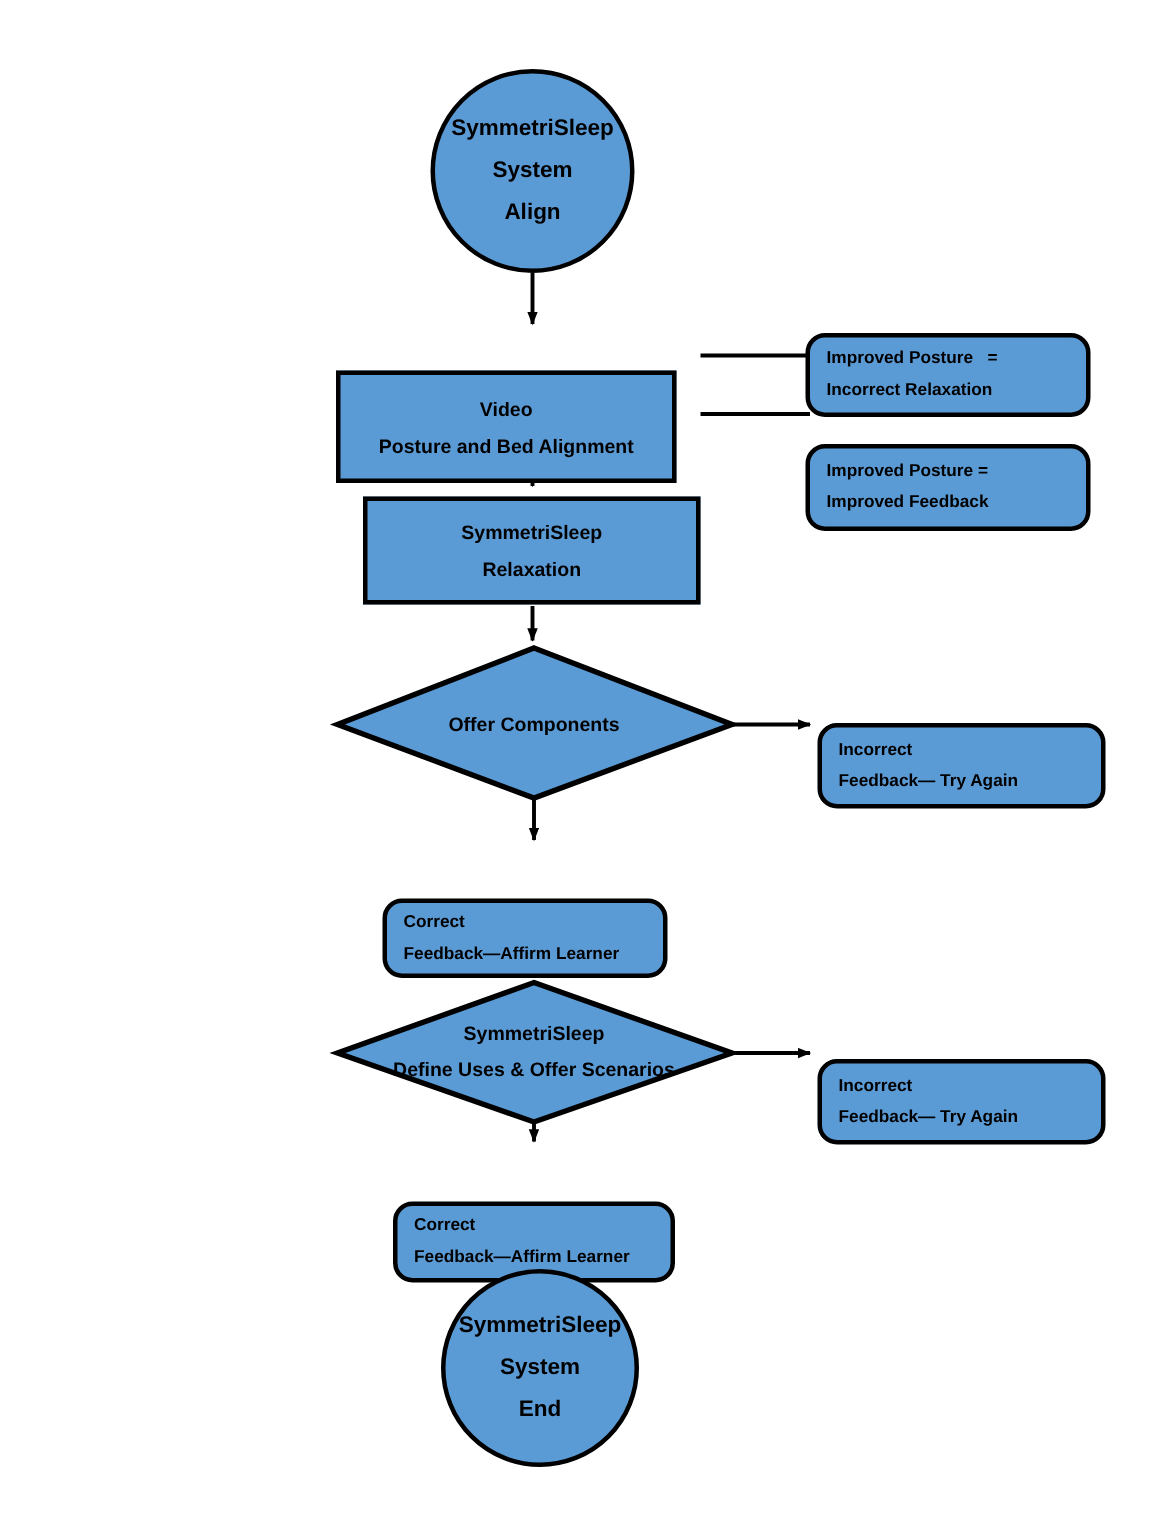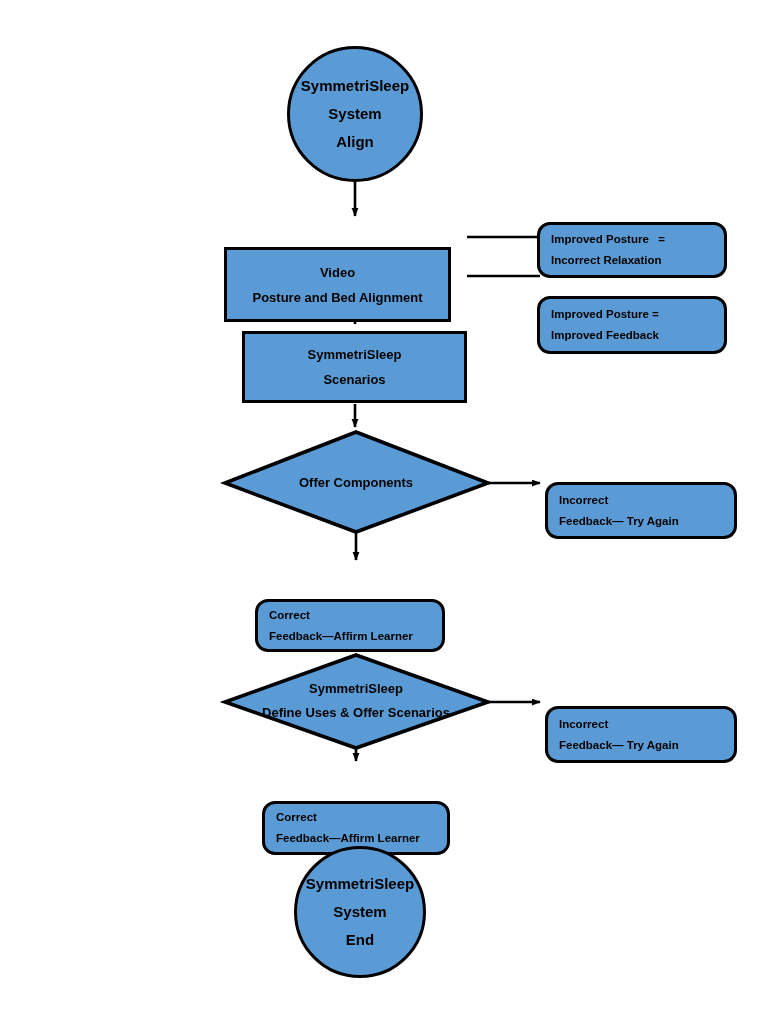--- a/index.html
+++ b/index.html
@@ -80,21 +80,21 @@
     <div class="line">Incorrect Relaxation</div>
   </div>
 
   <div class="node rounded" style="left:537px;top:264px;width:190px;height:58px;">
     <div class="line">Improved Posture =</div>
     <div class="line">Improved Feedback</div>
   </div>
 
   <div class="node rect" style="left:242px;top:331px;width:225px;height:72px;">
     <div class="line">SymmetriSleep</div>
-    <div class="line">Scenarios</div>
+    <div class="line">Relaxation</div>
   </div>
 
   <div class="diamond-label" style="left:246px;top:460px;width:220px;height:46px;">
     <div class="line">Offer Components</div>
   </div>
 
   <div class="node rounded" style="left:545px;top:450px;width:192px;height:57px;">
     <div class="line">Incorrect</div>
     <div class="line">Feedback— Try Again</div>
   </div>

